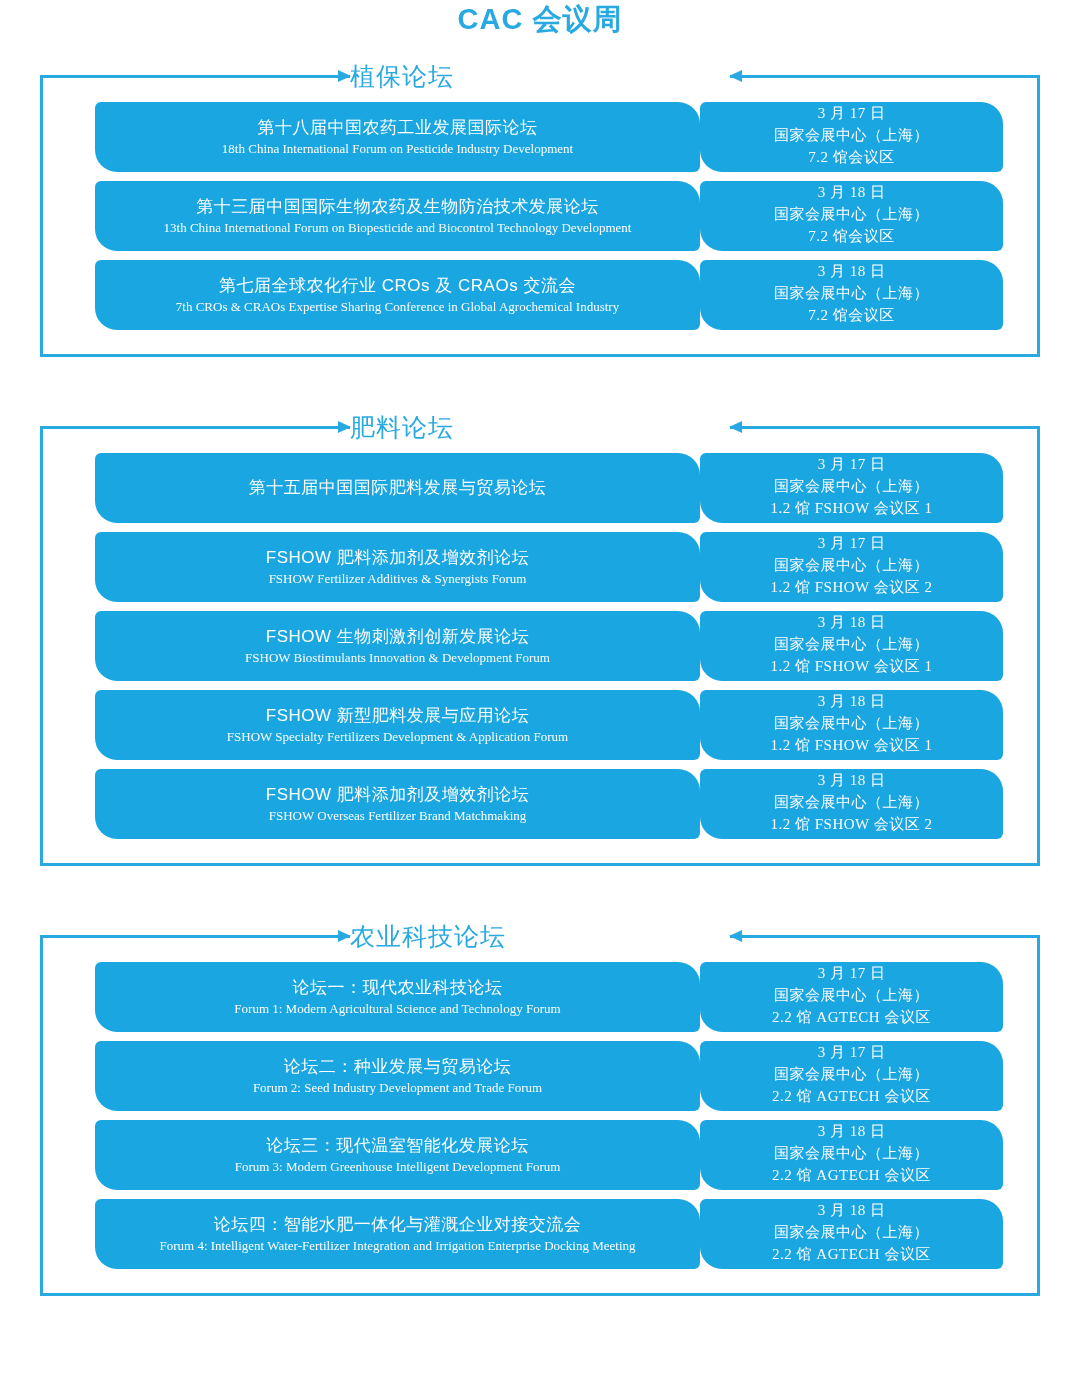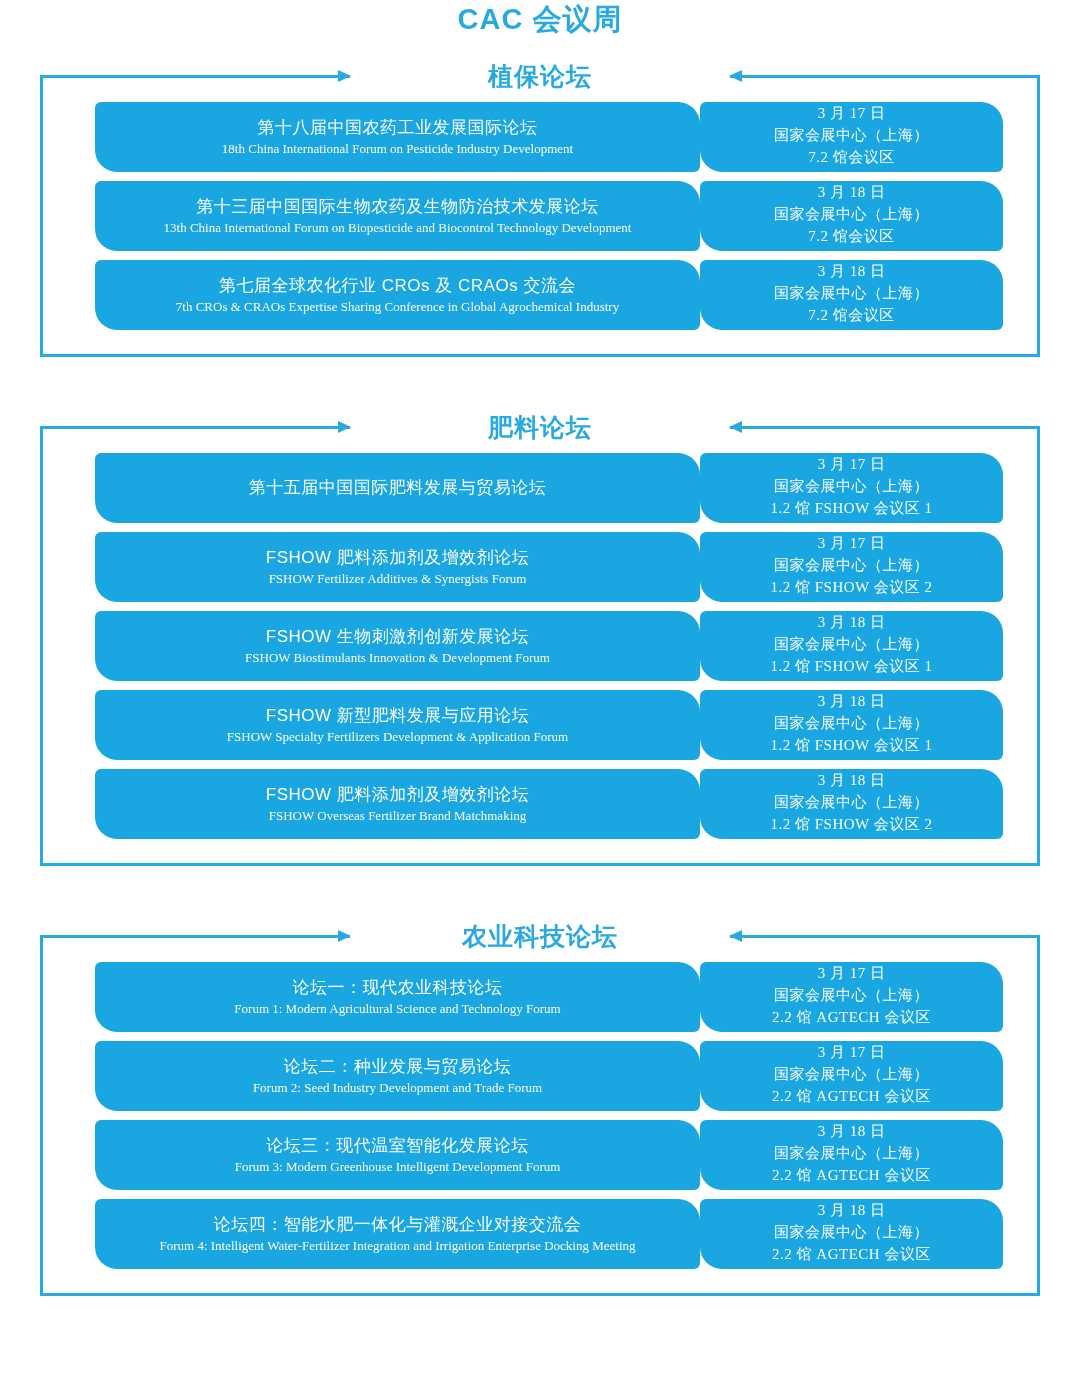--- a/index.html
+++ b/index.html
@@ -33,24 +33,24 @@
   .section-head{
     position:absolute;
     top:-17px;
     left:-3px;
     right:-3px;
     display:flex;
     align-items:center;
   }
   .section-title{
     width:380px;
-    text-align:center;
+    text-align:left;
     color:var(--accent);
     font-size:25px;
-    font-weight:bold;
+    font-weight:normal;
     line-height:34px;
     letter-spacing:1px;
     background:transparent;
   }
   .arrow{
     flex:1;
     height:3px;
     background:var(--accent);
     position:relative;
   }

